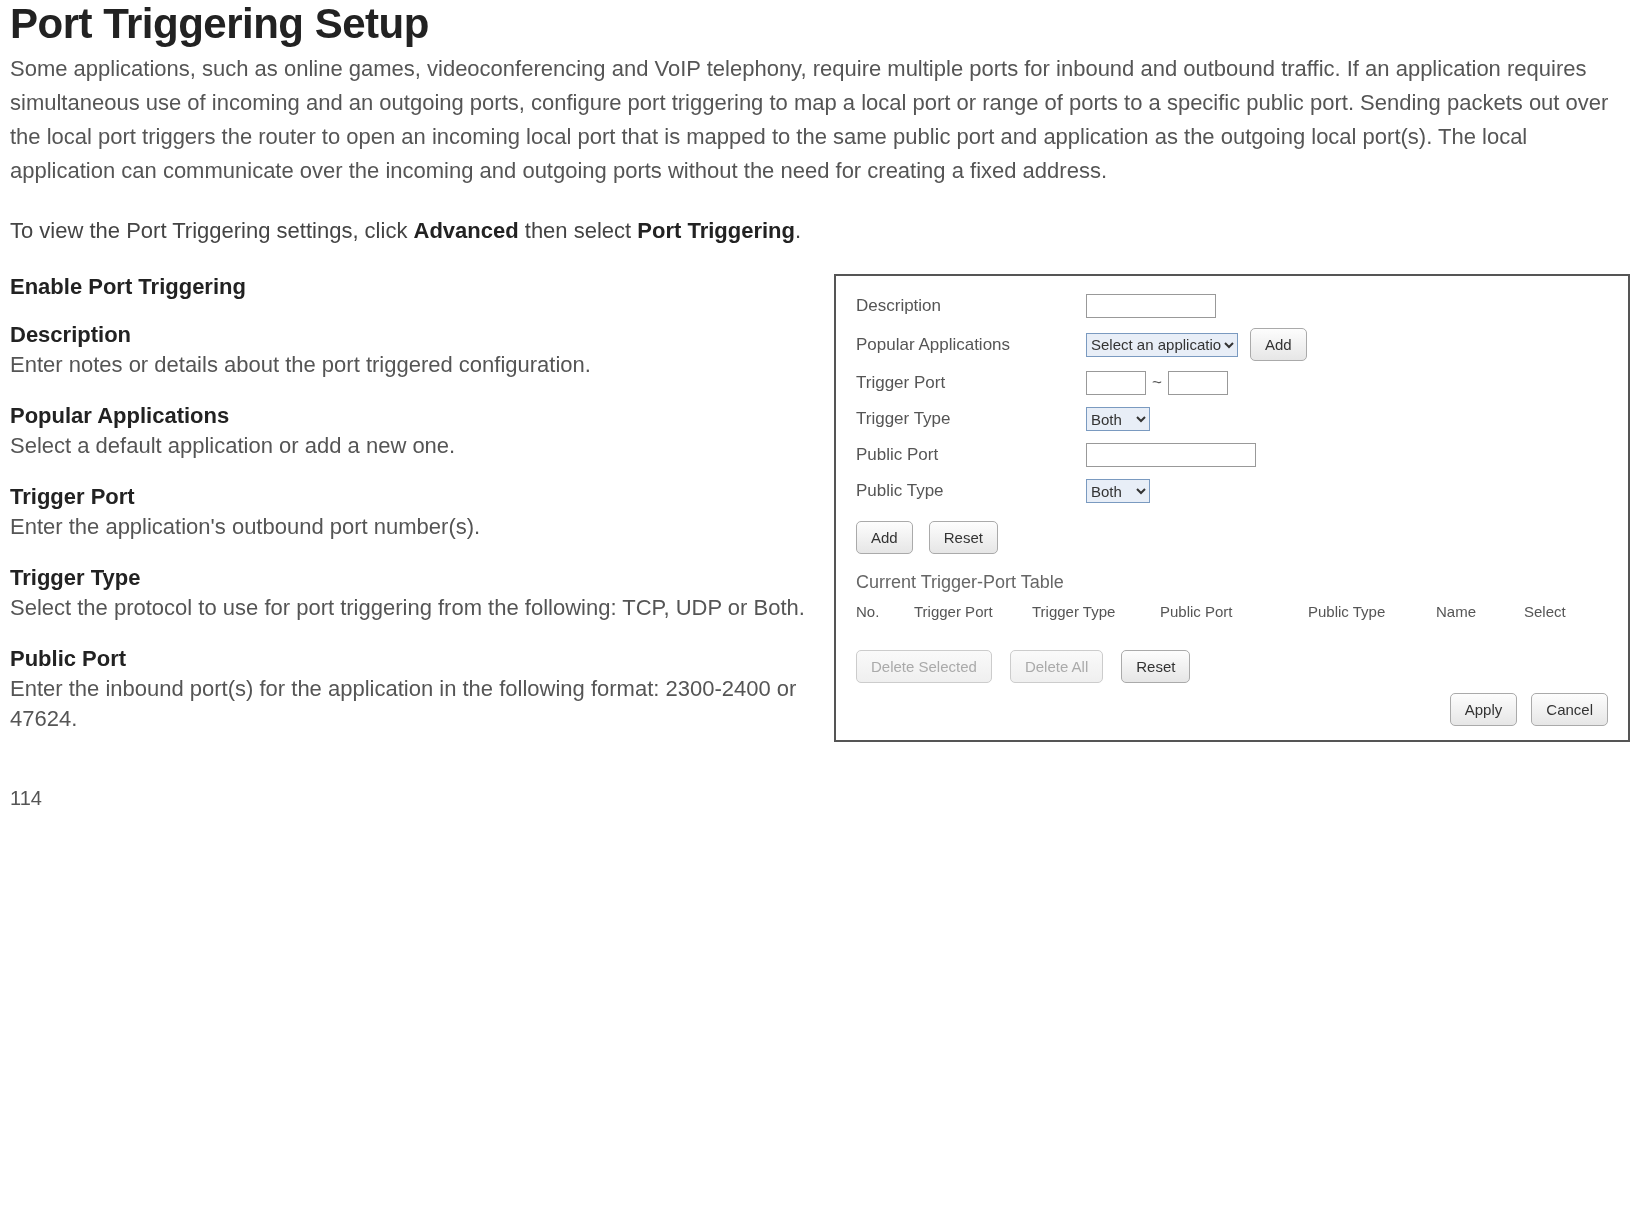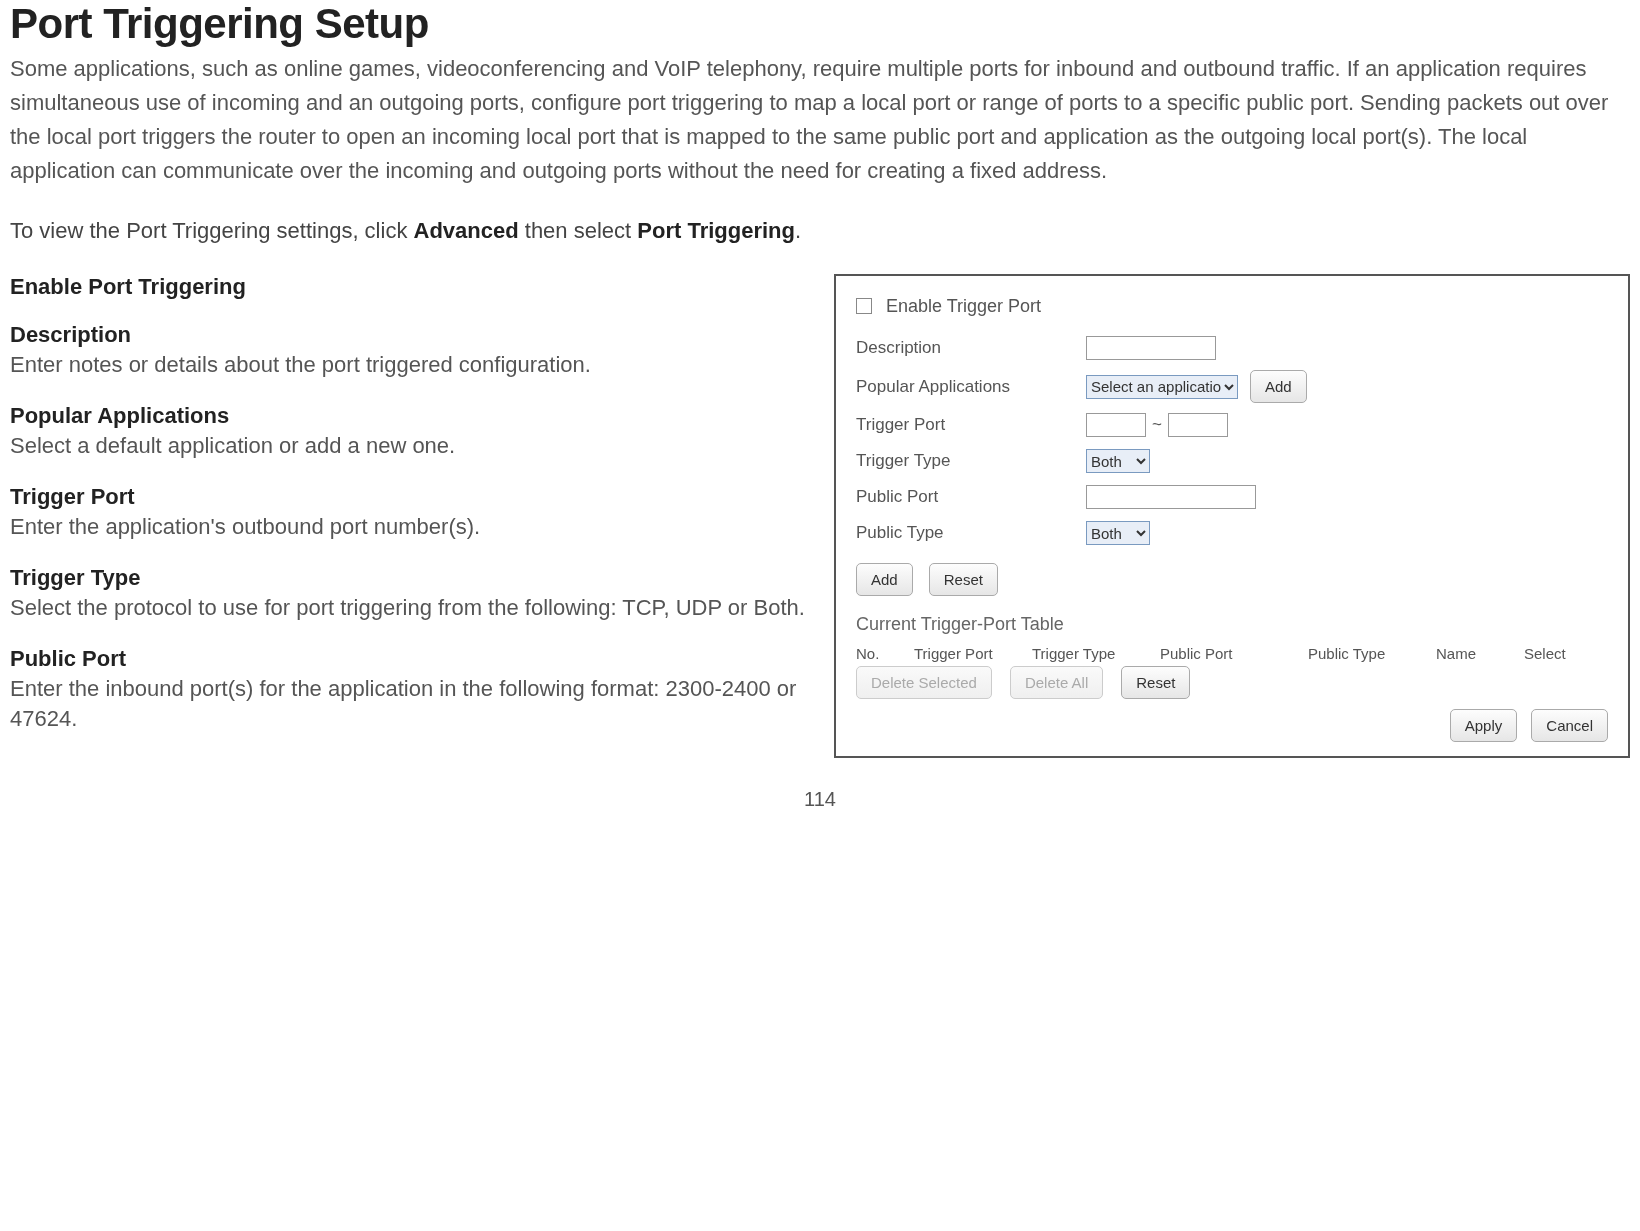--- a/index.html
+++ b/index.html
@@ -119,35 +119,34 @@
   .table-title {
     font-size: 18px;
     color:#666;
     margin-top: 18px;
     margin-bottom: 10px;
   }
   .tbl-head {
     display: flex;
     font-size: 15px;
     color:#555;
-    margin-bottom: 4px;
+    margin-bottom: 30px;
     gap: 18px;
   }
   .tbl-head > span:nth-child(1){ width:40px; }
   .tbl-head > span:nth-child(2){ width:100px; }
   .tbl-head > span:nth-child(3){ width:110px; }
   .tbl-head > span:nth-child(4){ width:130px; }
   .tbl-head > span:nth-child(5){ width:110px; }
   .tbl-head > span:nth-child(6){ width:70px; }
   .tbl-head > span:nth-child(7){ width:60px; }
   .action-row { display:flex; gap:18px; margin-bottom: 10px;}
   .bottom-row { display:flex; justify-content:flex-end; gap:14px; margin-top: 6px;}
   .tilde { margin: 0 6px; color:#555; }
   .page-num {
-    text-align: center;
     font-size: 20px;
     color: #555;
     margin-top: 30px;
   }
 </style>
 </head>
 <body>
 
 <h1>Port Triggering Setup</h1>
 
@@ -180,24 +179,20 @@
     </div>
     <div class="def-block">
       <div class="def-term">Public Port</div>
       <div class="def-desc">Enter the inbound port(s) for the application in the following format: 2300-2400 or 47624.</div>
     </div>
   </div>
 
   <div class="right-col">
     <div class="panel">
 
-      <div class="panel-row" style="margin-bottom:14px;">
-        <span class="chk"></span>
-        <span class="enable-label">Enable Trigger Port</span>
-      </div>
 
       <div class="panel-row">
         <div class="panel-label">Description</div>
         <input class="txt txt-md" style="">
       </div>
 
       <div class="panel-row">
         <div class="panel-label">Popular Applications</div>
         <select class="sel sel-app">
           <option>Select an application</option>

